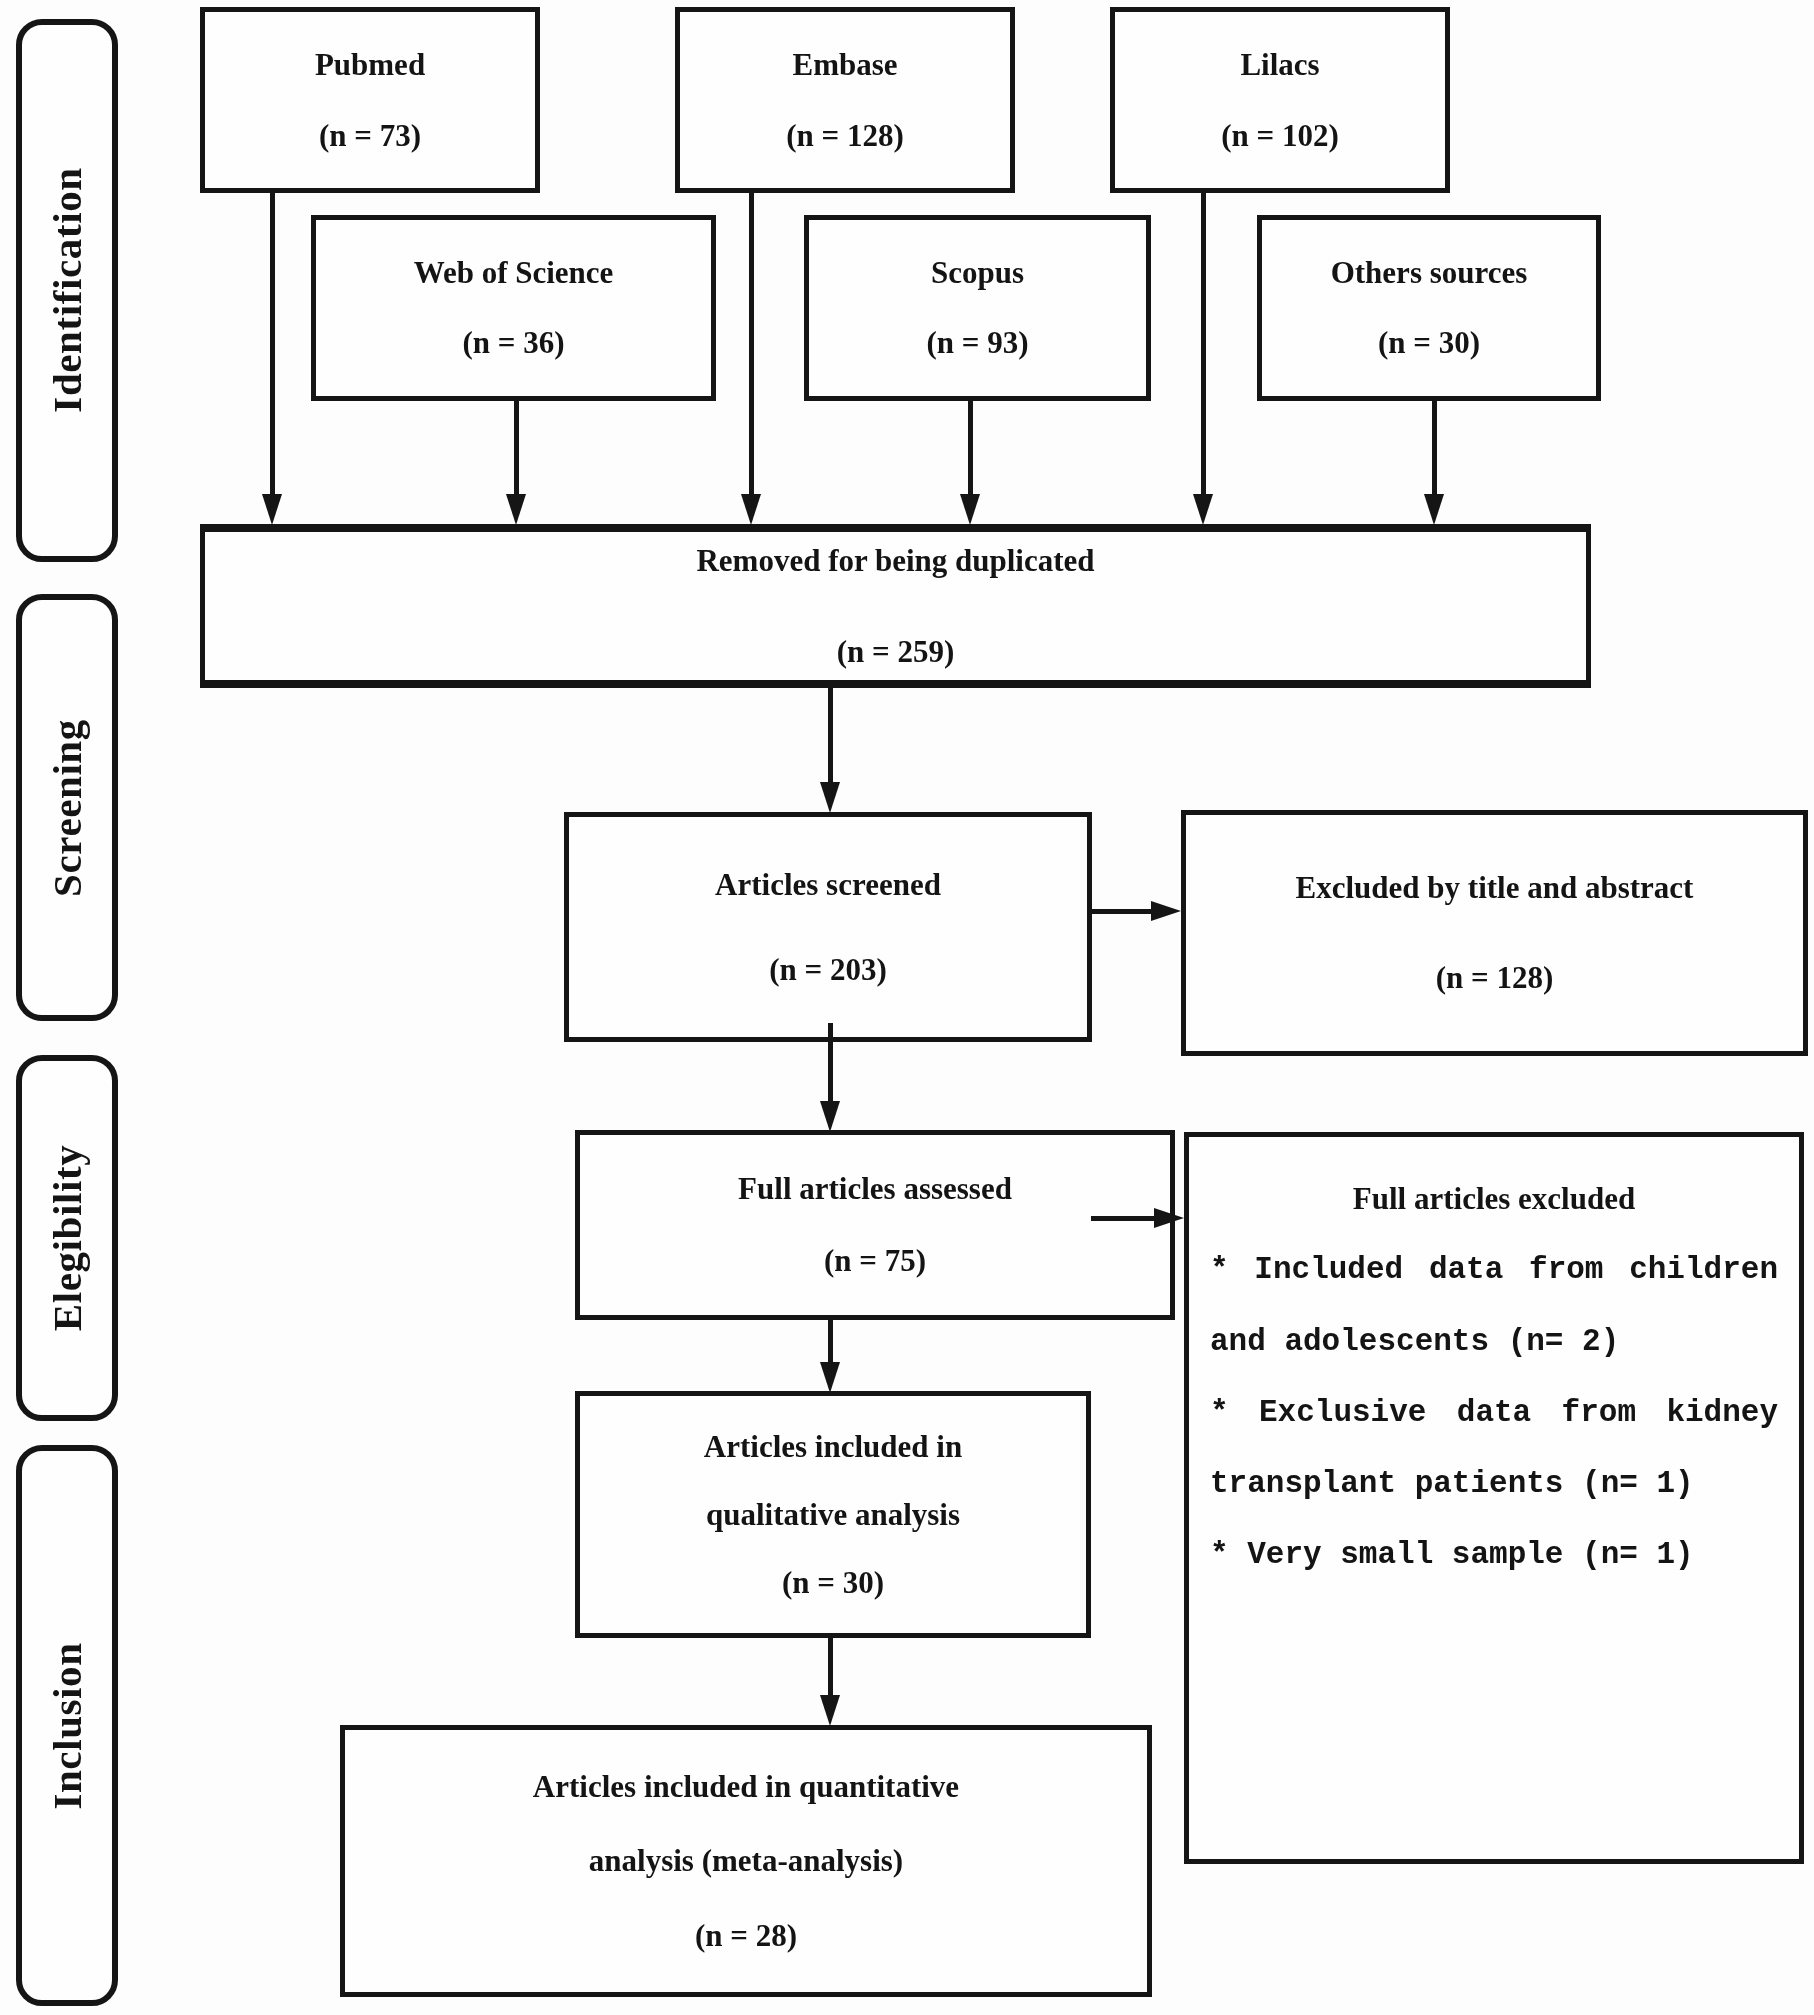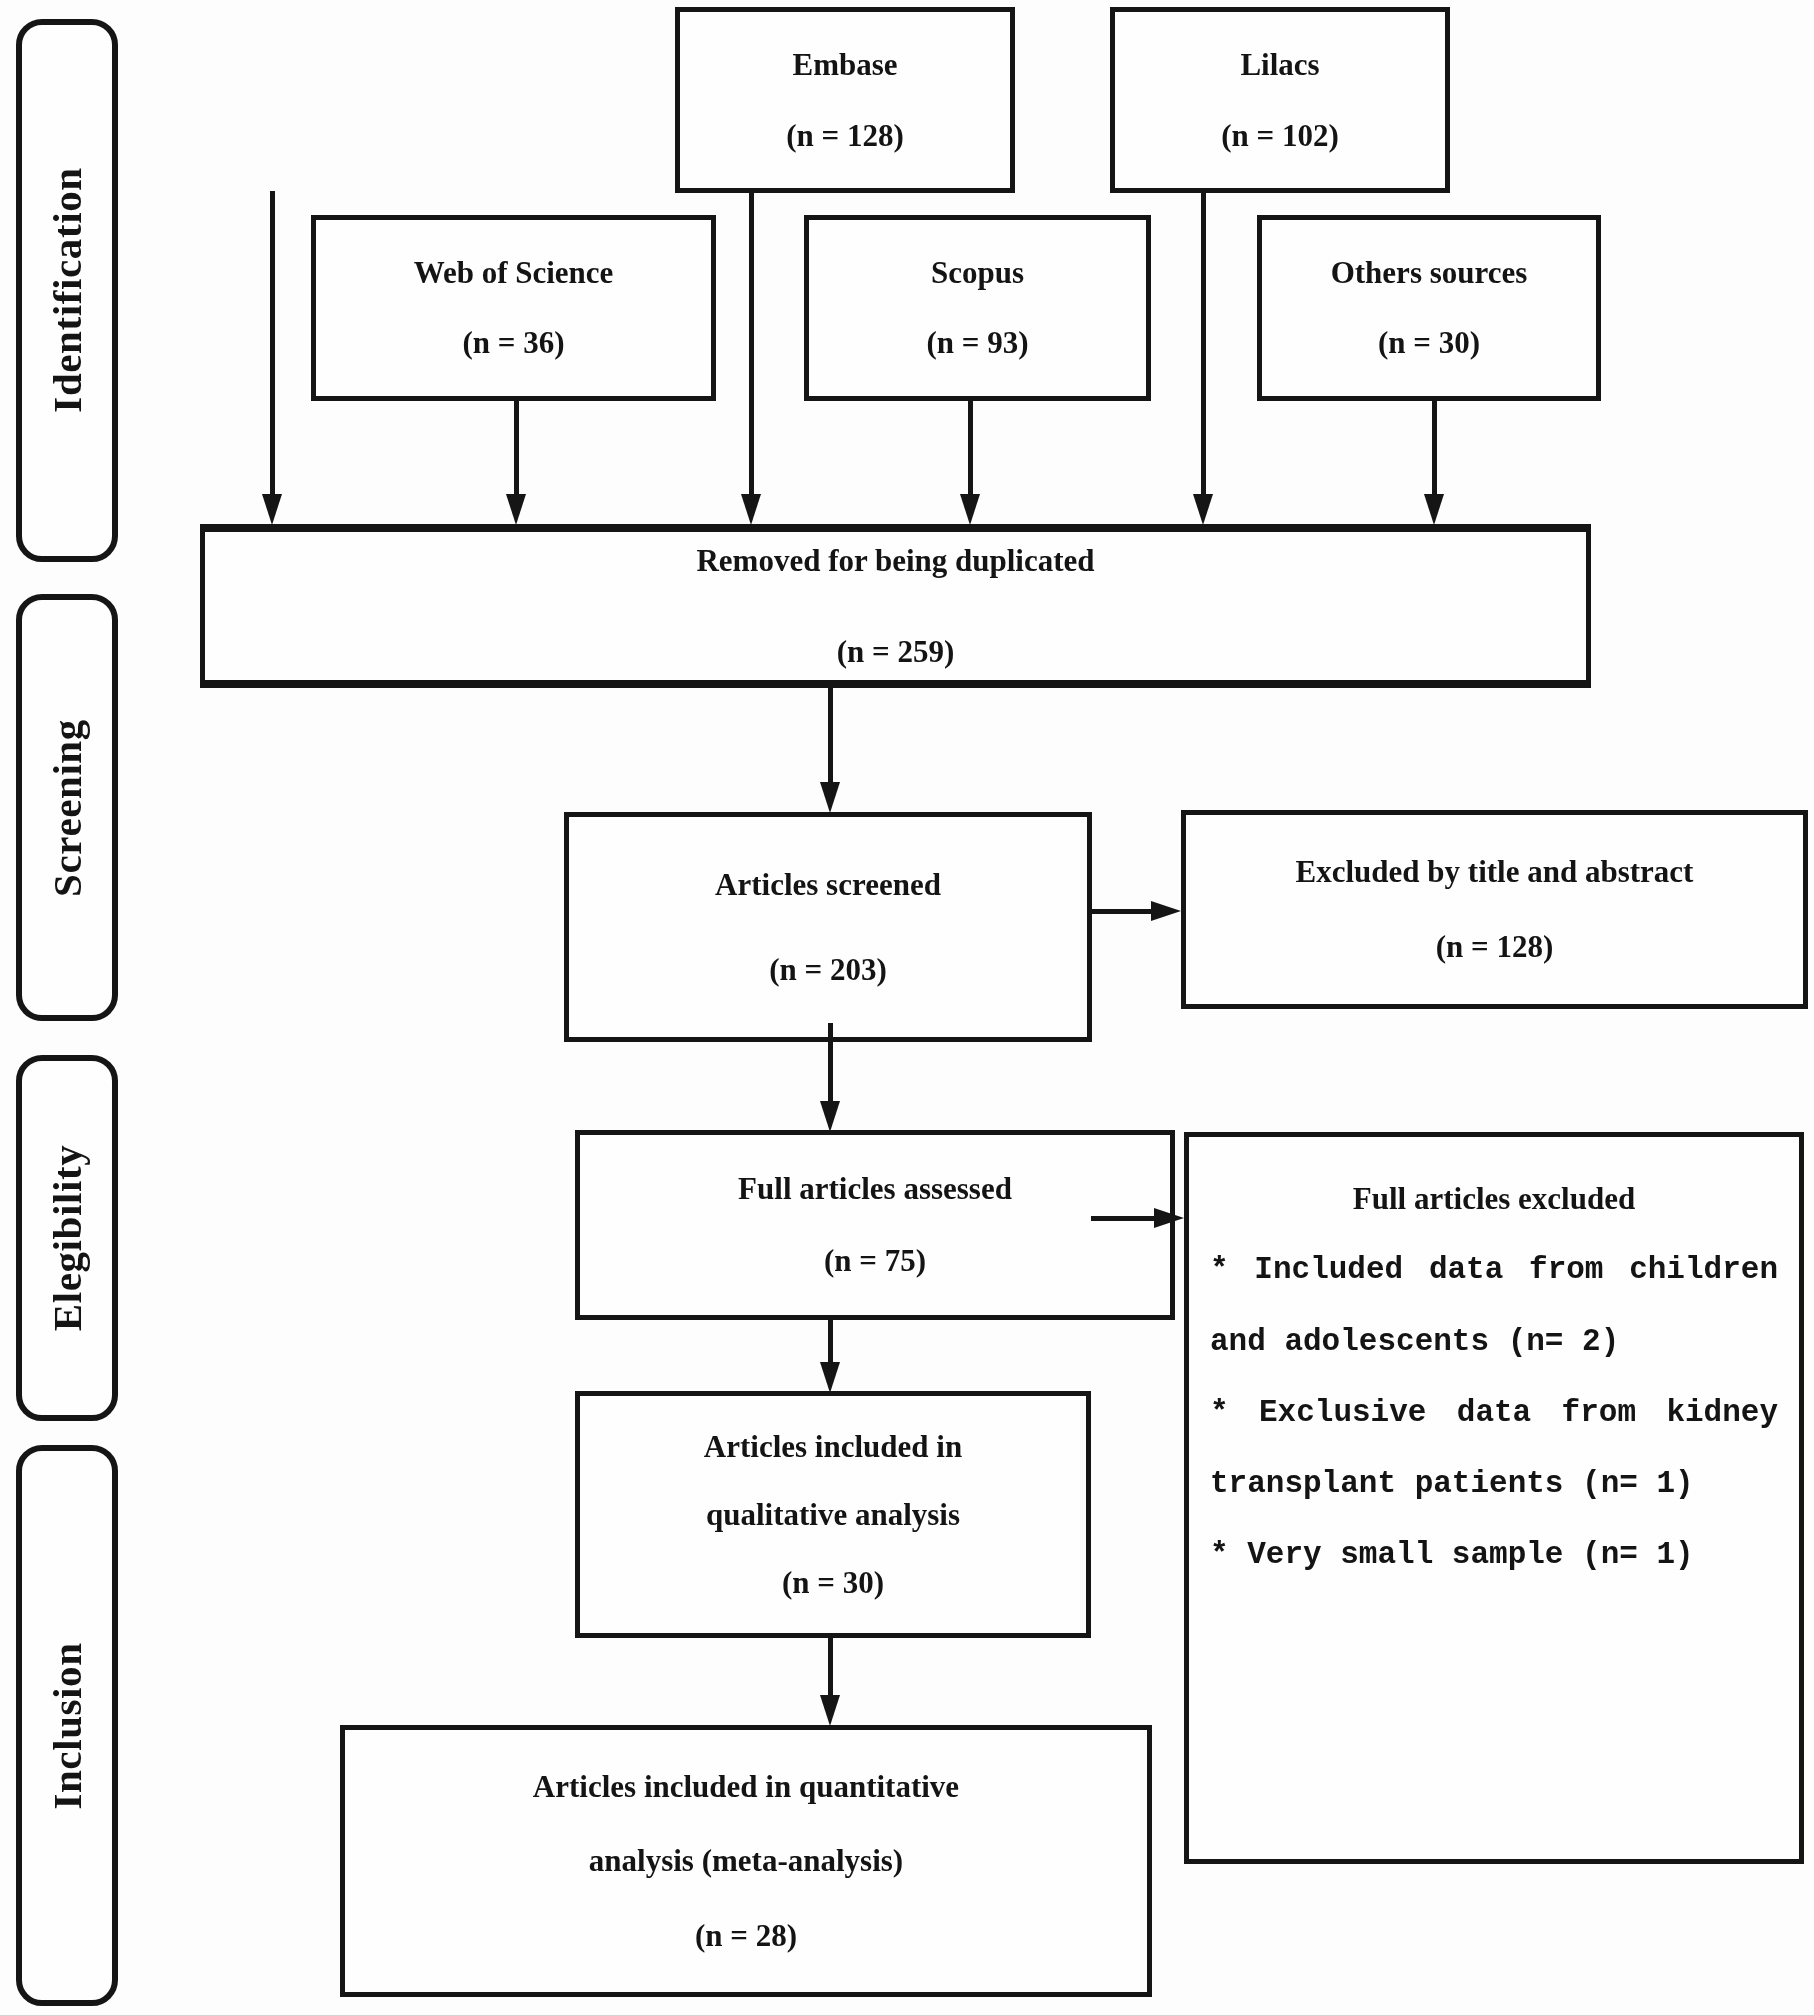--- a/index.html
+++ b/index.html
@@ -85,20 +85,24 @@
   <div class="stage" style="top:594px;height:427px">
     <span class="stage-label">Screening</span>
   </div>
   <div class="stage" style="top:1055px;height:366px">
     <span class="stage-label">Elegibility</span>
   </div>
   <div class="stage" style="top:1445px;height:561px">
     <span class="stage-label">Inclusion</span>
   </div>
 
+  <div class="box" style="left:200px;top:7.4px;width:340px;height:186px">
+    <div>Pubmed</div>
+    <div>(n = 73)</div>
+  </div>
   <div class="box" style="left:675px;top:7.4px;width:340px;height:186px">
     <div>Embase</div>
     <div>(n = 128)</div>
   </div>
   <div class="box" style="left:1110px;top:7.4px;width:340px;height:186px">
     <div>Lilacs</div>
     <div>(n = 102)</div>
   </div>
 
   <div class="box" style="left:311px;top:215px;width:405px;height:186px">
@@ -141,21 +145,21 @@
   <div class="head-down" style="left:820px;top:782px"></div>
 
   <div class="box" style="left:564px;top:812px;width:528px;height:230px">
     <div>Articles screened</div>
     <div>(n = 203)</div>
   </div>
 
   <div class="hline" style="left:1091px;top:909px;width:61px"></div>
   <div class="head-right" style="left:1151px;top:901px"></div>
 
-  <div class="box" style="left:1181px;top:810px;width:627px;height:199px">
+  <div class="box" style="left:1181px;top:810px;width:627px;height:246px">
     <div>Excluded by title and abstract</div>
     <div>(n = 128)</div>
   </div>
 
   <div class="vline" style="left:828px;top:1023px;height:78px"></div>
   <div class="head-down" style="left:820px;top:1101px"></div>
 
   <div class="box" style="left:575px;top:1130px;width:600px;height:190px">
     <div>Full articles assessed</div>
     <div>(n = 75)</div>

